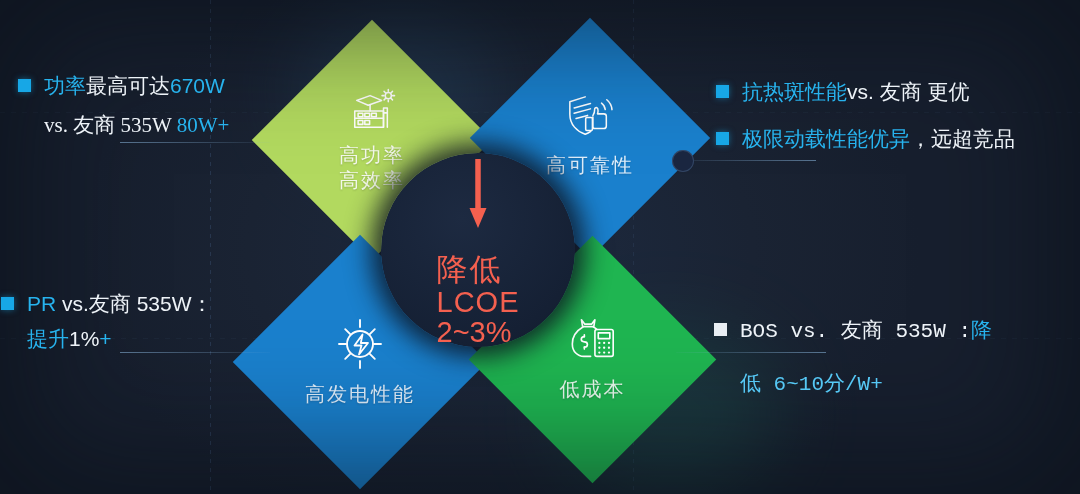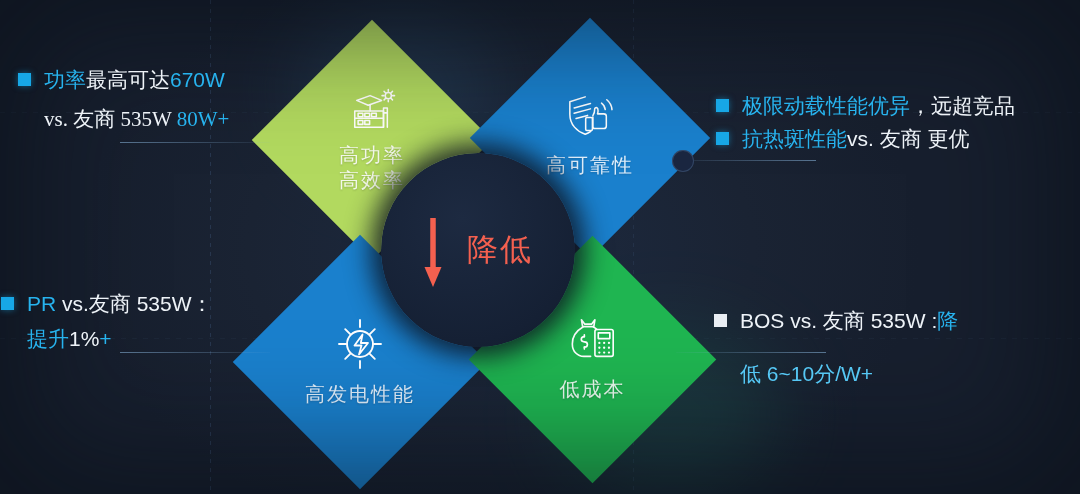--- a/index.html
+++ b/index.html
@@ -53,21 +53,21 @@
 
   
   #center-circle{
     position:absolute;left:381px;top:153px;width:194px;height:194px;
     border-radius:50%;
     background:radial-gradient(circle at 42% 34%, #1d2a41 0%, #152034 72%, #111a2b 100%);
     box-shadow:0 0 26px 10px rgba(12,18,30,.85);
     display:flex;align-items:center;justify-content:center;
     z-index:6;
   }
-  #center-inner{display:flex;align-items:center;gap:24px;}
+  #center-inner{display:flex;align-items:center;gap:24px;flex-direction:column;}
   .arrow-wrap{display:flex;align-items:flex-start;padding-top:6px;}
   .center-text{display:flex;flex-direction:column;align-items:flex-start;line-height:1.06;}
   .ct-cn{font-size:31px;color:#f4604f;letter-spacing:2px;}
   .ct-lcoe{font-size:29px;color:#f4604f;letter-spacing:1px;}
   .ct-pct{font-size:29px;color:#f4604f;letter-spacing:0px;}
 
   
   .callout{position:absolute;z-index:8;}
   .c-row{display:flex;align-items:baseline;}
   .bullet{
@@ -199,68 +199,70 @@
   <div id="center-circle">
     <div id="center-inner">
       <span class="arrow-wrap">
         <svg width="20" height="72" viewBox="0 0 20 72">
           <path d="M10 1 L10 54" stroke="#f4604f" stroke-width="5.5" stroke-linecap="butt"></path>
           <path d="M10 70 L1.5 50 L18.5 50 Z" fill="#f4604f"></path>
         </svg>
       </span>
       <span class="center-text">
         <span class="ct-cn">降低</span>
-      </span>
-    </div>
-  </div>
-
-  <div class="callout" style="left:18px;top:64px;">
+        <span class="ct-lcoe">LCOE</span>
+        <span class="ct-pct">2~3%</span>
+      </span>
+    </div>
+  </div>
+
+  <div class="callout" style="left:18px;top:70px;">
     <div class="c-row">
       <span class="bullet cyan"></span>
       <span class="line">
         <span class="c">功率</span><span class="w">最高可达</span><span class="c">670W</span>
       </span>
     </div>
     <div class="c-row" style="margin-top:6px;padding-left:26px;font-family:Liberation Serif, serif;">
       <span class="line">
         <span class="w">vs. 友商 535W</span><span class="c">  80W+</span>
       </span>
     </div>
   </div>
 
   <div class="callout" style="left:716px;top:76px;">
+    <div class="c-row">
+      <span class="bullet cyan"></span>
+      <span class="line">
+        <span class="c">抗热斑性能</span><span class="w">vs. 友商 更优</span>
+      </span>
+    </div>
     <div class="c-row" style="margin-top:14px;">
       <span class="bullet cyan"></span>
       <span class="line">
         <span class="c">极限动载性能优异</span><span class="w">，远超竞品</span>
       </span>
     </div>
-    <div class="c-row">
-      <span class="bullet cyan"></span>
-      <span class="line">
-        <span class="c">抗热斑性能</span><span class="w">vs. 友商 更优</span>
-      </span>
-    </div>
   </div>
 
   <div class="callout" style="left:1px;top:288px;">
     <div class="c-row">
       <span class="bullet cyan"></span>
       <span class="line">
         <span class="c">PR </span><span class="w">vs.友商 535W：</span>
       </span>
     </div>
     <div class="c-row" style="margin-top:2px;padding-left:26px;">
       <span class="line">
         <span class="c">提升</span><span class="w">1%</span><span class="c">+</span>
       </span>
     </div>
   </div>
 
-  <div class="callout" style="left:714px;top:305px;">
+  <div class="callout" style="left:714px;top:316px;font-family:Liberation Mono, monospace;">
     <div class="c-row">
       <span class="bullet white"></span>
       <span class="line">
         <span class="w">BOS vs. 友商 535W :</span><span class="c">降</span>
       </span>
     </div>
     <div class="c-row" style="margin-top:20px;padding-left:26px;">
       <span class="line">
         <span class="cl">低 6~10分/W+</span>
       </span>

